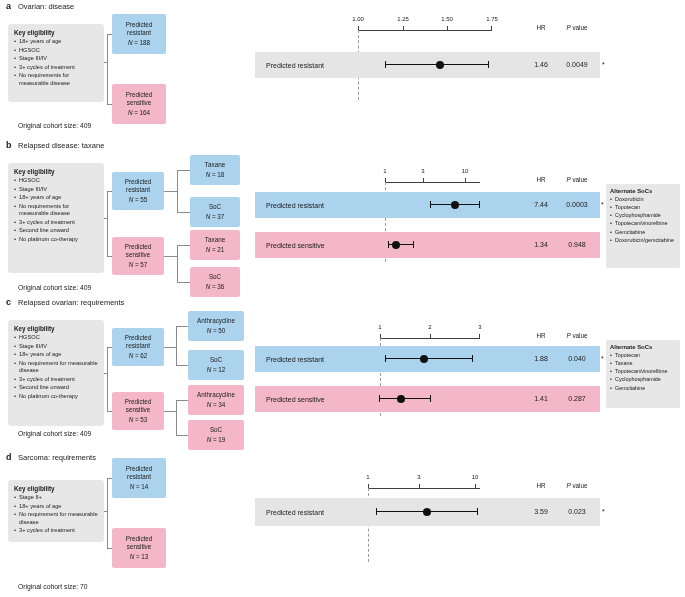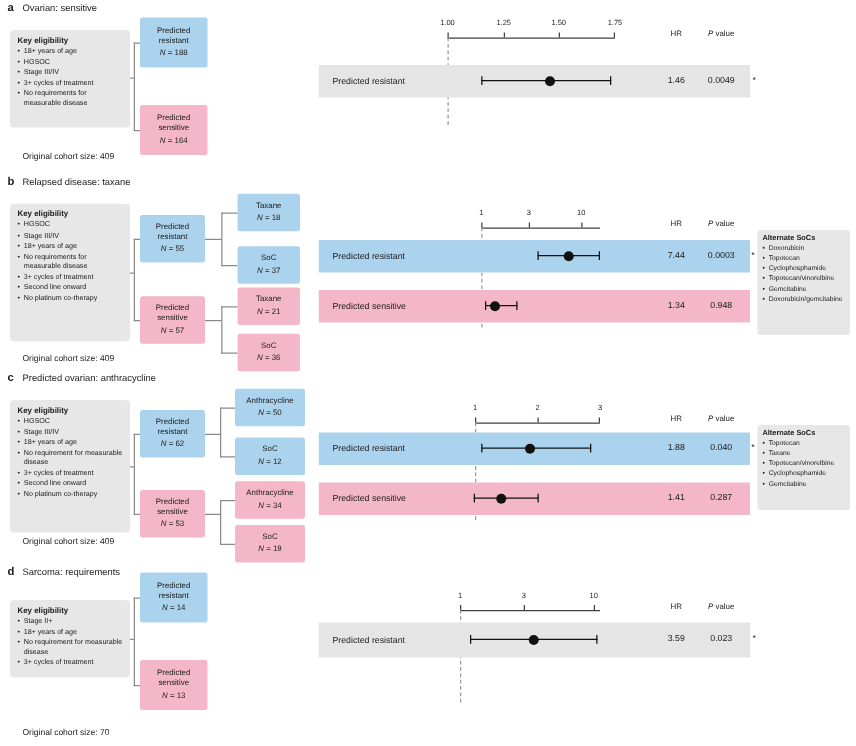--- a/index.html
+++ b/index.html
@@ -38,21 +38,21 @@
   .socbox .blist { font-size:5.4px; }
   .cohort { position:absolute; font-size:6.8px; }
 </style>
 </head>
 <body>
 
 <div class="figure">
 
   <section>
     <span class="panel-letter" style="left:6px;top:1px">a</span>
-    <span class="panel-title" style="left:18px;top:2px">Ovarian: sensitive</span>
+    <span class="panel-title" style="left:18px;top:2px">Ovarian: disease</span>
 
     <div class="elig" style="left:8px;top:24px;width:96px;height:78px">
       <div class="elig-title">Key eligibility</div>
       <ul class="blist">
         <li>18+ years of age</li>
         <li>HGSOC</li>
         <li>Stage III/IV</li>
         <li>3+ cycles of treatment</li>
         <li>No requirements for measurable disease</li>
       </ul>
@@ -199,21 +199,21 @@
         <li>Gemcitabine</li>
         <li>Doxorubicin/gemcitabine</li>
       </ul>
     </div>
 
     <span class="cohort" style="left:18px;top:284px">Original cohort size: 409</span>
   </section>
 
   <section>
     <span class="panel-letter" style="left:6px;top:297px">c</span>
-    <span class="panel-title" style="left:18px;top:298px">Predicted ovarian: anthracycline</span>
+    <span class="panel-title" style="left:18px;top:298px">Relapsed ovarian: requirements</span>
 
     <div class="elig" style="left:8px;top:320px;width:96px;height:106px">
       <div class="elig-title">Key eligibility</div>
       <ul class="blist">
         <li>HGSOC</li>
         <li>Stage III/IV</li>
         <li>18+ years of age</li>
         <li>No requirement for measurable disease</li>
         <li>3+ cycles of treatment</li>
         <li>Second line onward</li>

